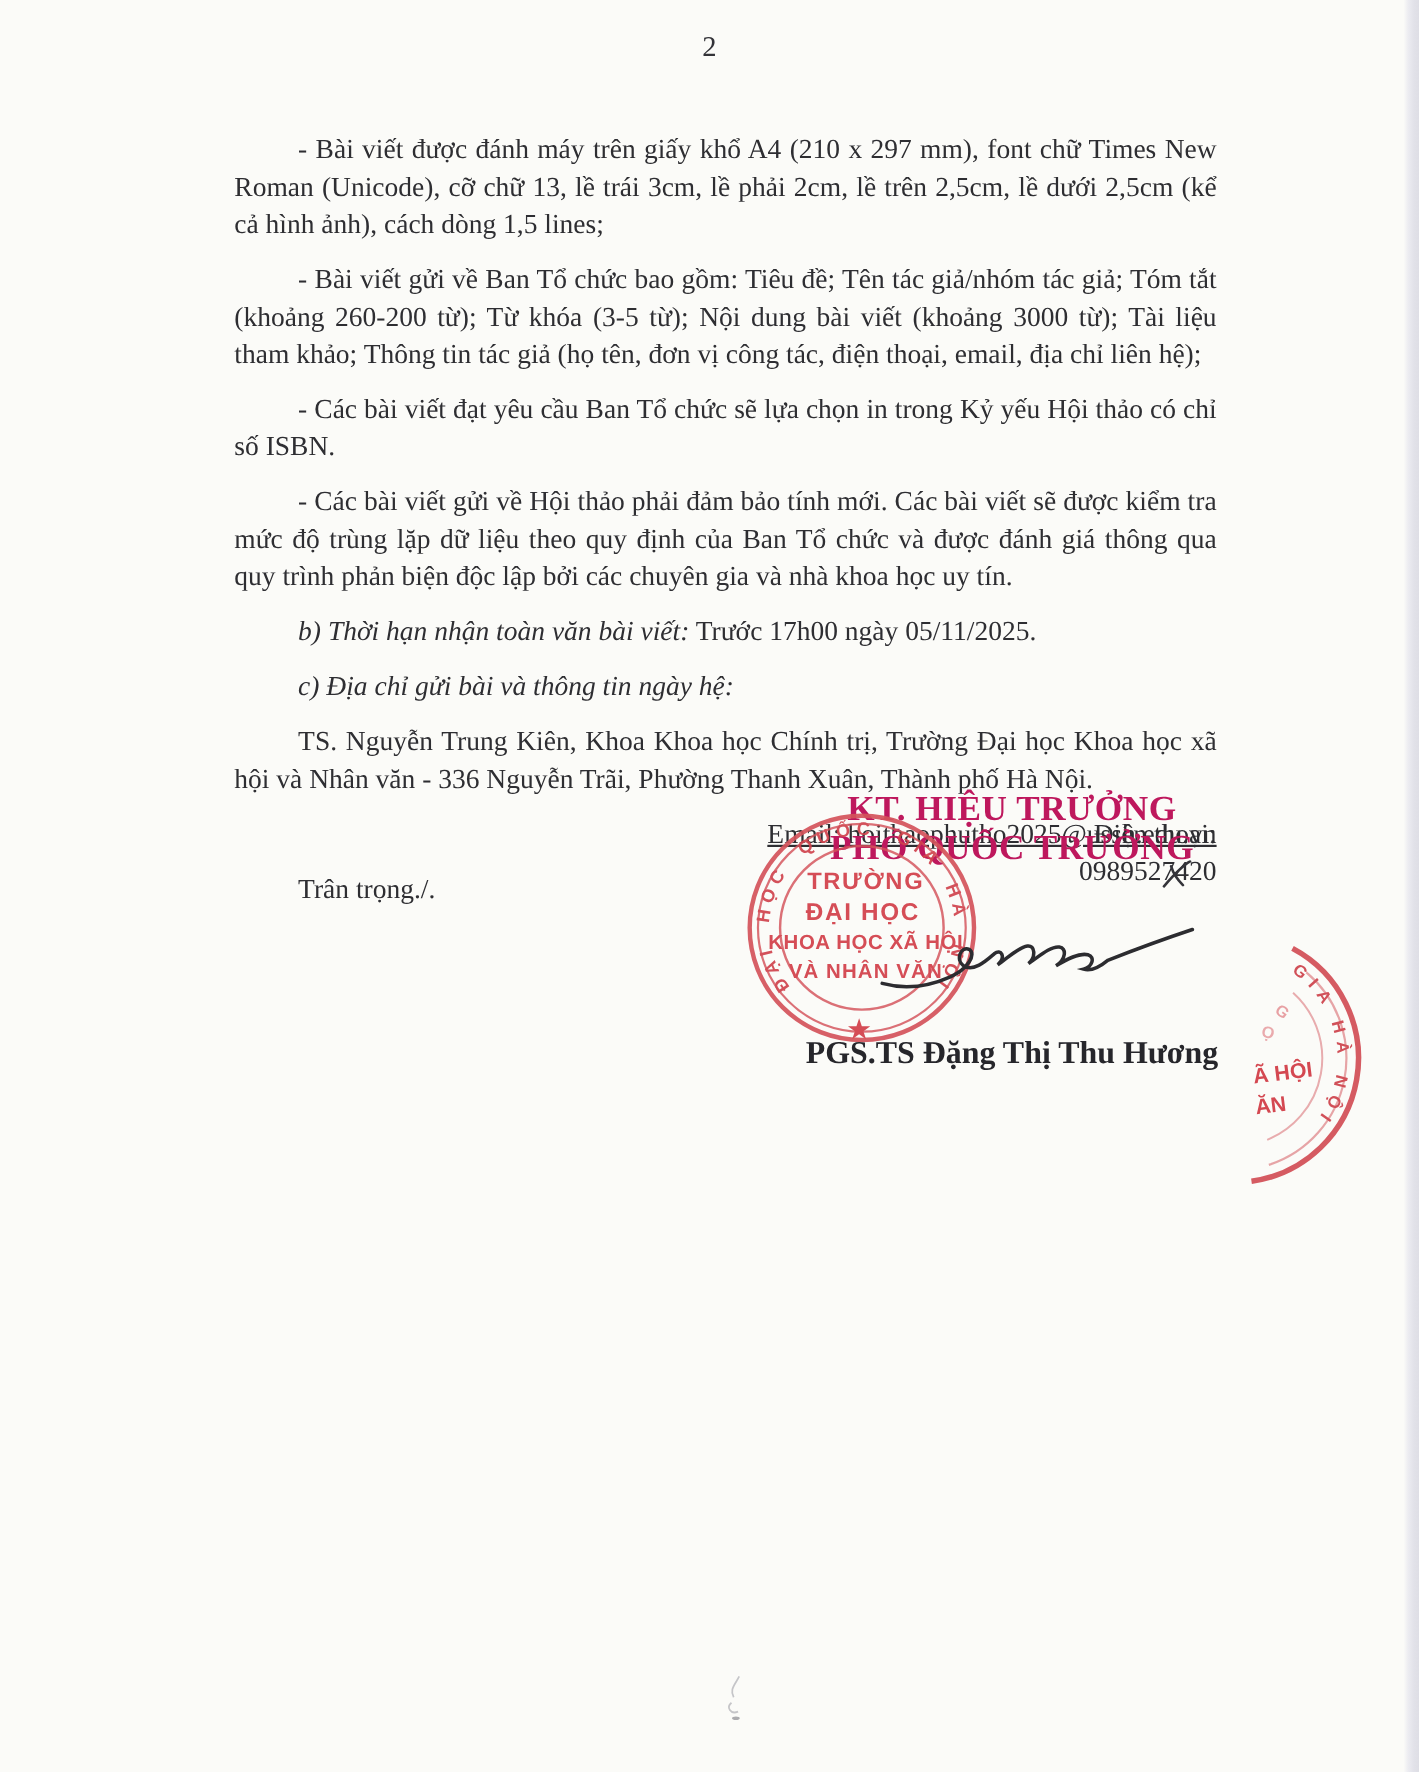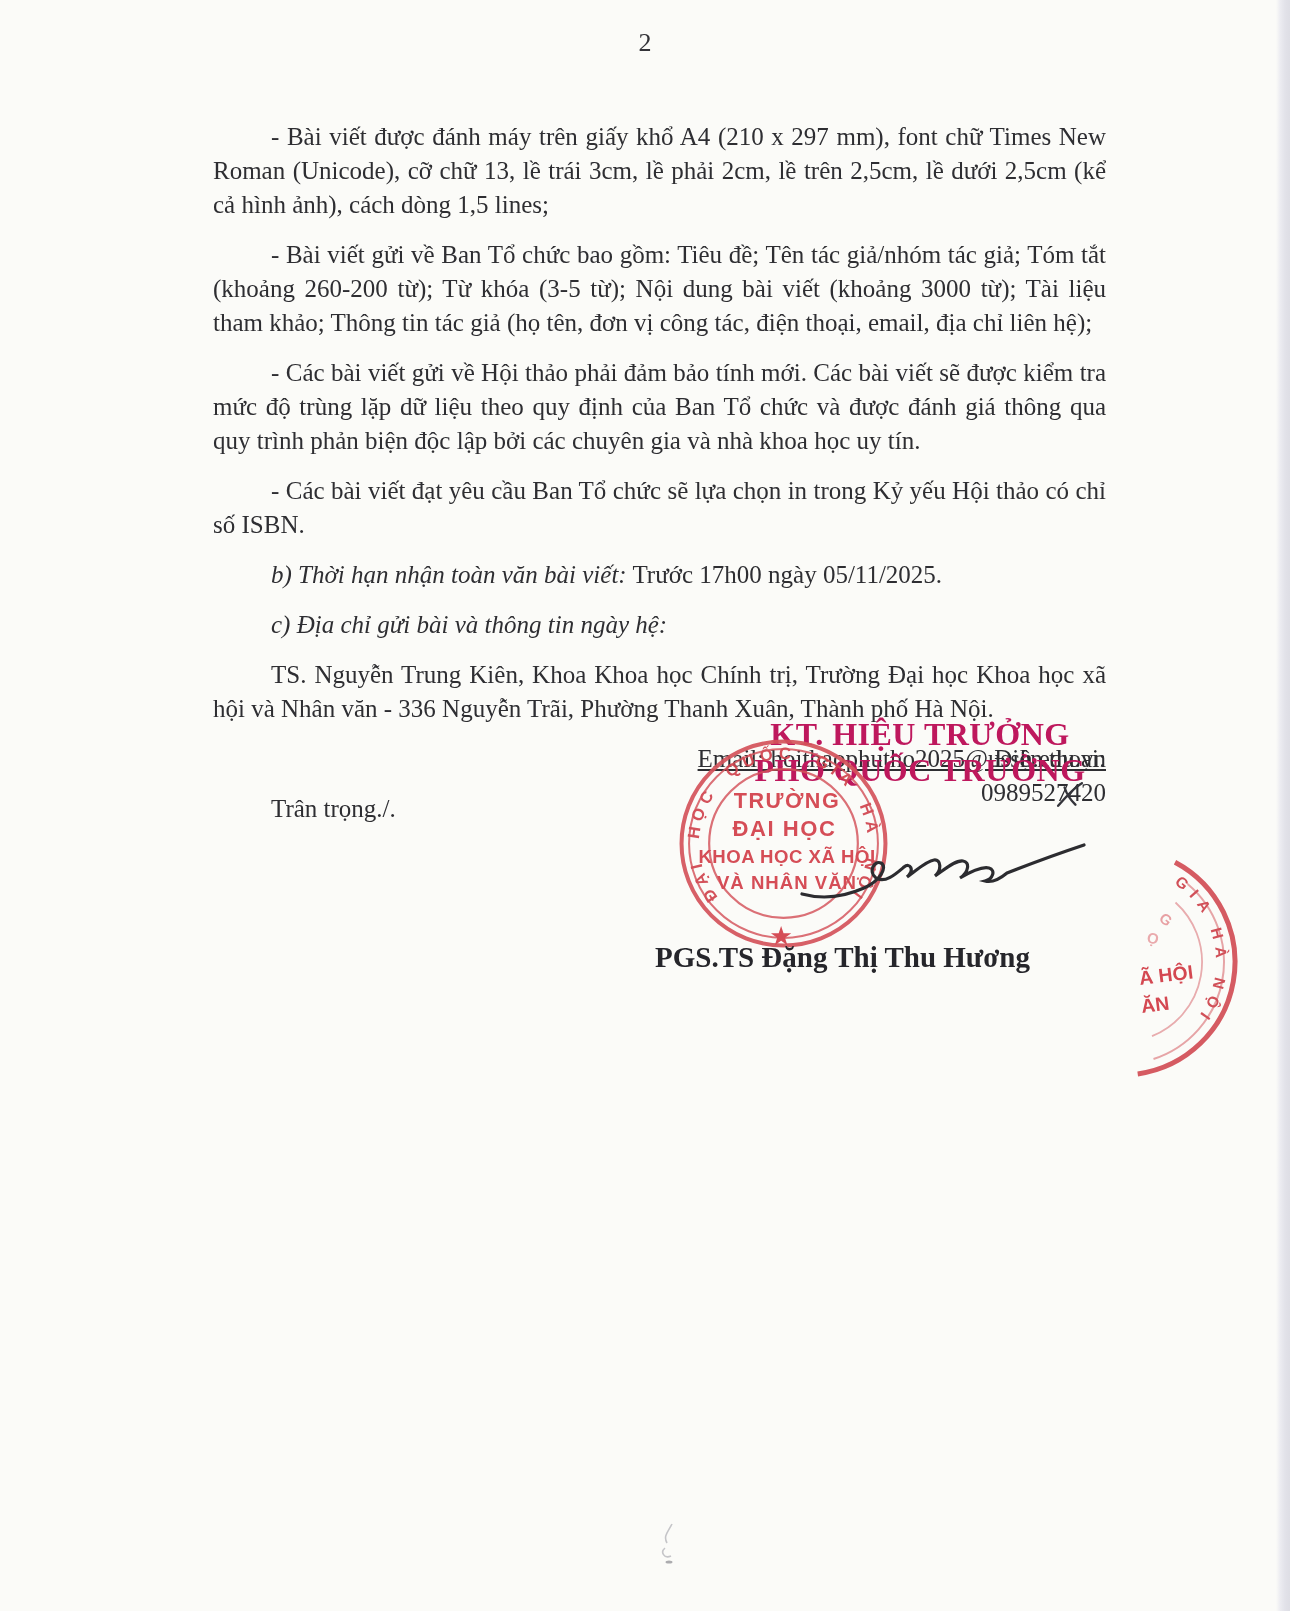--- a/index.html
+++ b/index.html
@@ -24,21 +24,21 @@
   .italic-label { font-style:italic; }
   .email-row { position:relative; text-align:right;text-decoration:underline; }
   .phone { position:absolute; left:649px; top:0; }
   .sig-titles {
     position:absolute; left:655px; top:716px; width:530px;
     text-align:center; font-weight:bold; font-size:32px;
     line-height:36px; letter-spacing:.5px; color:#be185d;
   }
   .signer {
     position:absolute; left:655px; top:941px; width:530px;
-    font-weight:bold; font-size:29px; color:#26262b;
+    text-align:center; font-weight:bold; font-size:29px; color:#26262b;
   }
   .stamp-svg { position:absolute; left:674px; top:734px; width:219px; height:219px; opacity:.92; }
   .stamp-svg text { font-family:"Liberation Sans", sans-serif; font-weight:bold; }
   .partial-stamp-svg { position:absolute; left:1040px; top:828px; width:250px; height:272px; opacity:.95; }
   .partial-stamp-svg text { font-family:"Liberation Sans", sans-serif; font-weight:bold; }
   .signature-svg { position:absolute; left:798px; top:840px; width:290px; height:62px; z-index:6; }
   .mark-svg { position:absolute; left:1056px; top:782px; width:28px; height:26px; }
   .smudge-svg { position:absolute; left:648px; top:1518px; width:40px; height:50px; opacity:.55; }
   .edge-shadow {
     position:absolute; right:0; top:0; bottom:0; width:14px;
@@ -46,22 +46,22 @@
   }
 </style>
 </head>
 <body>
 
 <div class="page-number">2</div>
 
 <div class="text-col">
   <p>- Bài viết được đánh máy trên giấy khổ A4 (210 x 297 mm), font chữ Times New Roman (Unicode), cỡ chữ 13, lề trái 3cm, lề phải 2cm, lề trên 2,5cm, lề dưới 2,5cm (kể cả hình ảnh), cách dòng 1,5 lines;</p>
   <p>- Bài viết gửi về Ban Tổ chức bao gồm: Tiêu đề; Tên tác giả/nhóm tác giả; Tóm tắt (khoảng 260-200 từ); Từ khóa (3-5 từ); Nội dung bài viết (khoảng 3000 từ); Tài liệu tham khảo; Thông tin tác giả (họ tên, đơn vị công tác, điện thoại, email, địa chỉ liên hệ);</p>
+  <p>- Các bài viết đạt yêu cầu Ban Tổ chức sẽ lựa chọn in trong Kỷ yếu Hội thảo có chỉ số ISBN.</p>
   <p>- Các bài viết gửi về Hội thảo phải đảm bảo tính mới. Các bài viết sẽ được kiểm tra mức độ trùng lặp dữ liệu theo quy định của Ban Tổ chức và được đánh giá thông qua quy trình phản biện độc lập bởi các chuyên gia và nhà khoa học uy tín.</p>
-  <p>- Các bài viết đạt yêu cầu Ban Tổ chức sẽ lựa chọn in trong Kỷ yếu Hội thảo có chỉ số ISBN.</p>
   <p><span class="italic-label">b) Thời hạn nhận toàn văn bài viết:</span><span> Trước 17h00 ngày 05/11/2025.</span></p>
   <p class="italic-label">c) Địa chỉ gửi bài và thông tin ngày hệ:</p>
   <p>TS. Nguyễn Trung Kiên, Khoa Khoa học Chính trị, Trường Đại học Khoa học xã hội và Nhân văn - 336 Nguyễn Trãi, Phường Thanh Xuân, Thành phố Hà Nội.</p>
   <p class="email-row"><span>Email: hoithaophutho2025@ussh.edu.vn</span><span class="phone">Điện thoại: 0989527420</span></p>
   <p>Trân trọng./.</p>
 </div>
 
 <div class="sig-titles">
   <div>KT. HIỆU TRƯỞNG</div>
   <div>PHÓ QUỐC TRƯỞNG</div>

